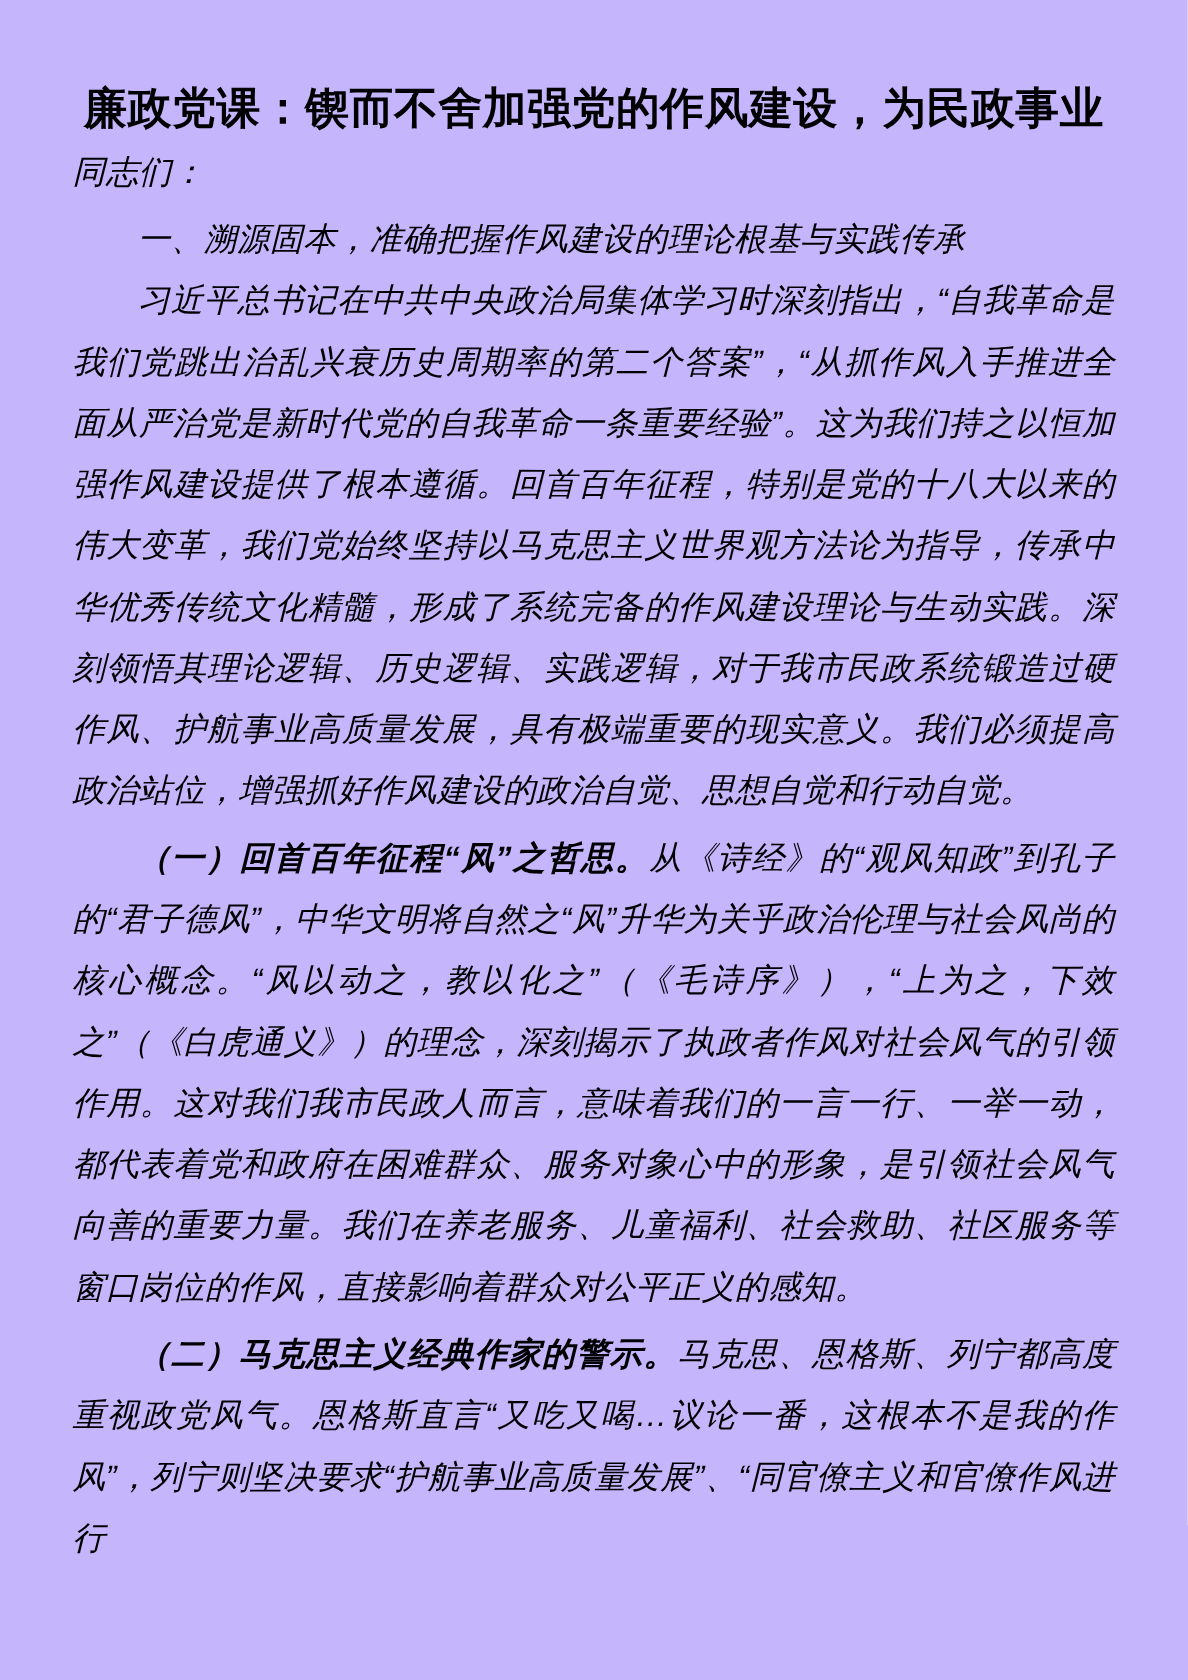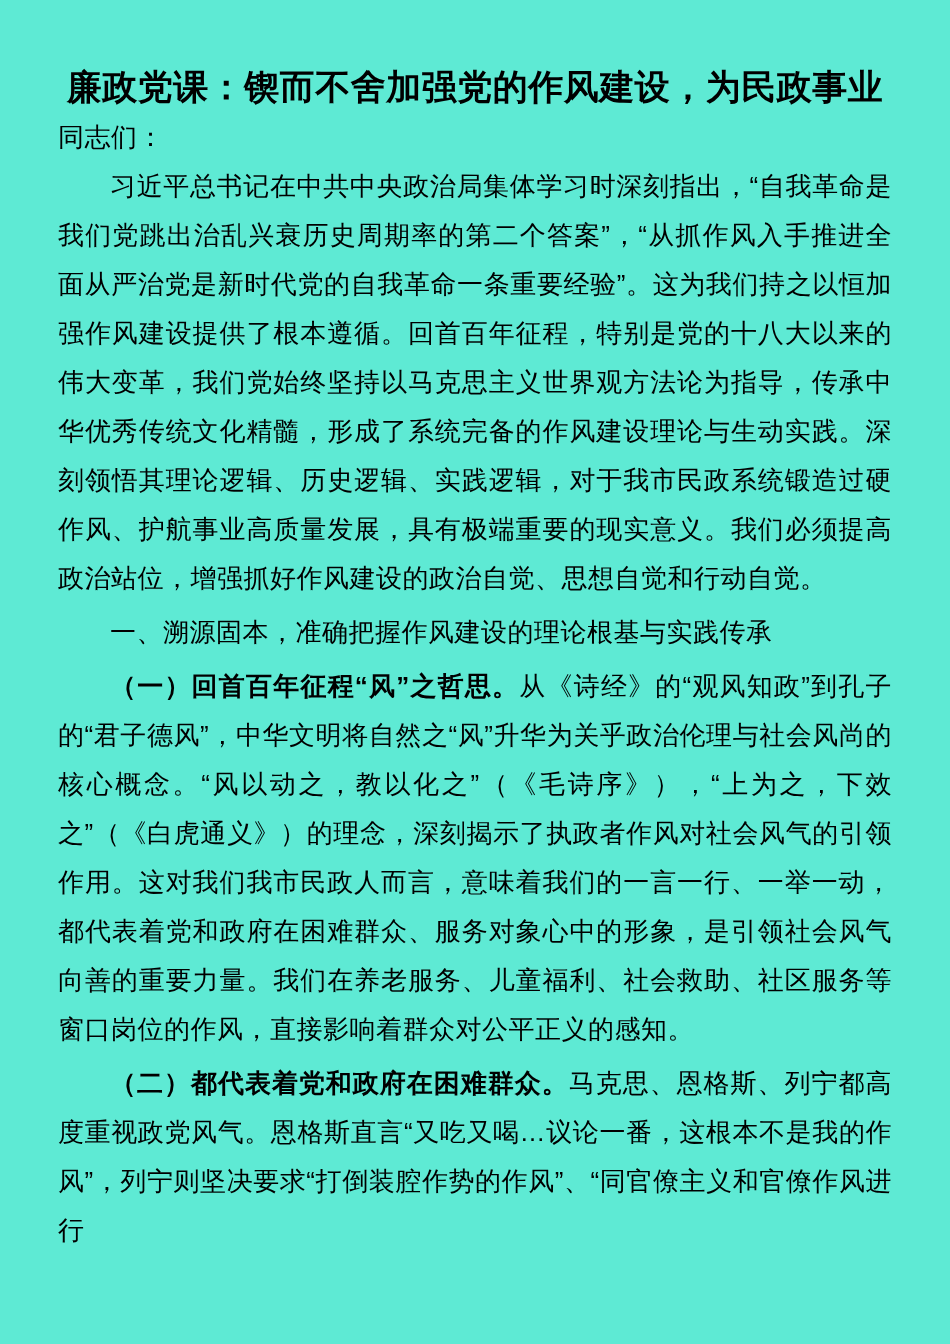--- a/index.html
+++ b/index.html
@@ -10,39 +10,40 @@
   body {
     width: 950px;
     height: 1344px;
     overflow: hidden;
   }
   .page {
     box-sizing: border-box;
     width: 950px;
     height: 1344px;
     padding: 62px 58px 0 58px;
-    background: #5eead4;
+    background: #c4b5fd;
     color: #000000;
     font-family: "Liberation Sans", "DejaVu Sans", sans-serif;
   }
   .doc-title {
     font-size: 35px;
     line-height: 49px;
     font-weight: 700;
     text-align: center;
     margin: 0 0 2px 0;
     letter-spacing: 0.5px;
   }
   .para {
     font-size: 26px;
     line-height: 49px;
     margin: 0;
     text-align: justify;
     text-justify: inter-ideograph;
     letter-spacing: 0.5px;
+    font-style: italic;
   }
   .indent {
     text-indent: 52px;
   }
   .gap-above {
     margin-top: 5px;
   }
   .lead {
     font-weight: 700;
   }
@@ -51,21 +52,21 @@
 <body>
 
 <div class="page">
 
   <h1 class="doc-title">
     <span style="display:block">廉政党课：锲而不舍加强党的作风建设，为民政事业</span>
   </h1>
 
   <p class="para">同志们：</p>
 
+  <p class="para indent gap-above">一、溯源固本，准确把握作风建设的理论根基与实践传承</p>
+
   <p class="para indent">习近平总书记在中共中央政治局集体学习时深刻指出，“自我革命是我们党跳出治乱兴衰历史周期率的第二个答案”，“从抓作风入手推进全面从严治党是新时代党的自我革命一条重要经验”。这为我们持之以恒加强作风建设提供了根本遵循。回首百年征程，特别是党的十八大以来的伟大变革，我们党始终坚持以马克思主义世界观方法论为指导，传承中华优秀传统文化精髓，形成了系统完备的作风建设理论与生动实践。深刻领悟其理论逻辑、历史逻辑、实践逻辑，对于我市民政系统锻造过硬作风、护航事业高质量发展，具有极端重要的现实意义。我们必须提高政治站位，增强抓好作风建设的政治自觉、思想自觉和行动自觉。</p>
-
-  <p class="para indent gap-above">一、溯源固本，准确把握作风建设的理论根基与实践传承</p>
 
   <p class="para indent gap-above"><span class="lead">（一）回首百年征程“风”之哲思。</span><span>从《诗经》的“观风知政”到孔子的“君子德风”，中华文明将自然之“风”升华为关乎政治伦理与社会风尚的核心概念。“风以动之，教以化之”（《毛诗序》），“上为之，下效之”（《白虎通义》）的理念，深刻揭示了执政者作风对社会风气的引领作用。这对我们我市民政人而言，意味着我们的一言一行、一举一动，都代表着党和政府在困难群众、服务对象心中的形象，是引领社会风气向善的重要力量。我们在养老服务、儿童福利、社会救助、社区服务等窗口岗位的作风，直接影响着群众对公平正义的感知。</span></p>
 
-  <p class="para indent gap-above"><span class="lead">（二）都代表着党和政府在困难群众。</span><span>马克思、恩格斯、列宁都高度重视政党风气。恩格斯直言“又吃又喝…议论一番，这根本不是我的作风”，列宁则坚决要求“打倒装腔作势的作风”、“同官僚主义和官僚作风进行</span></p>
+  <p class="para indent gap-above"><span class="lead">（二）马克思主义经典作家的警示。</span><span>马克思、恩格斯、列宁都高度重视政党风气。恩格斯直言“又吃又喝…议论一番，这根本不是我的作风”，列宁则坚决要求“护航事业高质量发展”、“同官僚主义和官僚作风进行</span></p>
 
 </div>
 
 </body></html>

